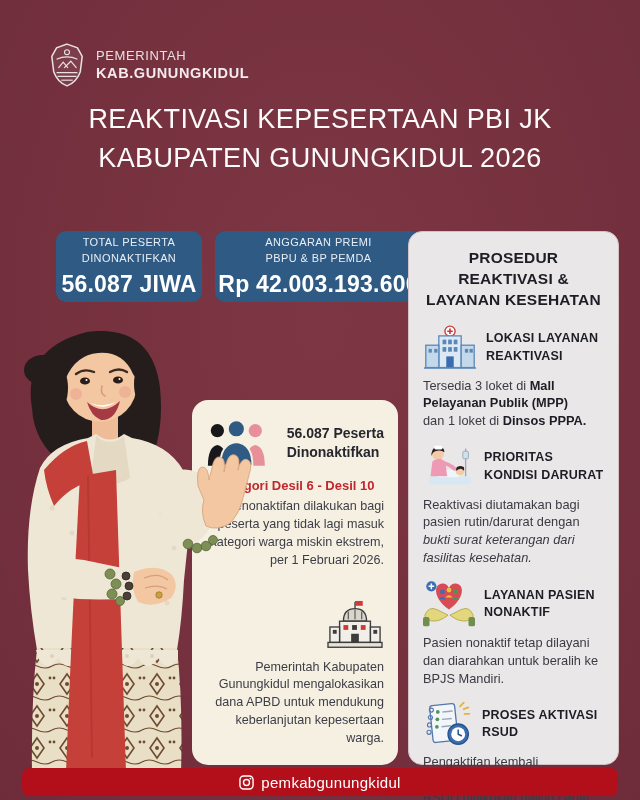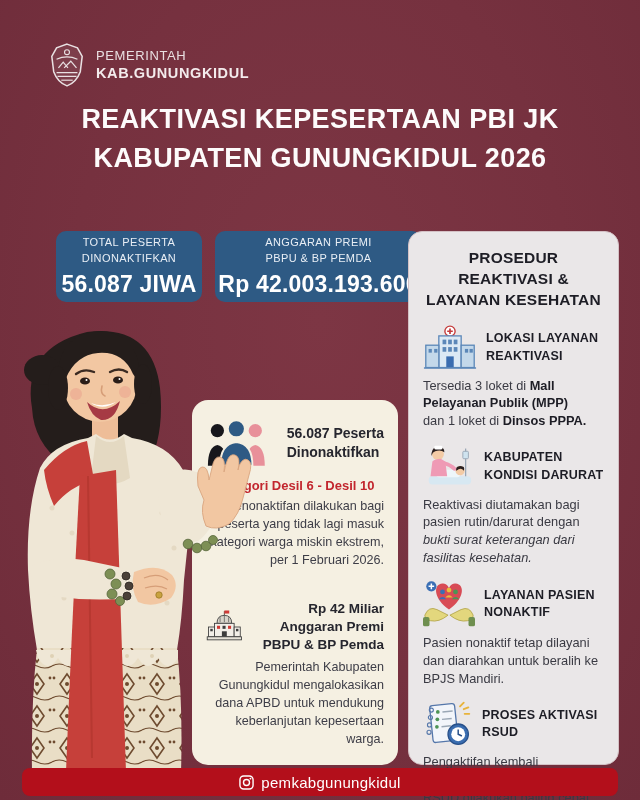--- a/index.html
+++ b/index.html
@@ -8,21 +8,21 @@
     position:relative;width:640px;height:800px;overflow:hidden;
     background:radial-gradient(ellipse at 50% 40%, #7d3644 0%, #76313f 55%, #6e2c3a 100%);
     font-family:"Liberation Sans","DejaVu Sans",sans-serif;
   }
   
   .logo-wrap{position:absolute;left:48px;top:42px;display:flex;align-items:center;gap:10px;}
   .logo-text{color:#e9dfe1;line-height:1.25;}
   .logo-text .l1{display:block;font-size:13px;letter-spacing:.6px;}
   .logo-text .l2{display:block;font-size:14.5px;font-weight:700;letter-spacing:.6px;color:#f3ebec;}
   .main-title{position:absolute;left:0;right:0;top:100px;text-align:center;color:#fdfbfb;
-    font-size:27px;font-weight:700;letter-spacing:.4px;line-height:1.45;}
+    font-size:27px;font-weight:400;letter-spacing:.4px;line-height:1.45;}
   
   .stat{position:absolute;background:#2e5a84;border-radius:10px;color:#fff;
     display:flex;flex-direction:column;align-items:center;justify-content:center;text-align:center;margin-left:24px;}
   .stat .lbl{font-size:11px;letter-spacing:.4px;line-height:1.45;color:#e8eef5;font-weight:400;}
   .stat .val{font-size:23px;font-weight:700;letter-spacing:.2px;margin-top:4px;white-space:nowrap;}
   #stat1{left:32px;top:231px;width:146px;height:71px;}
   #stat2{left:191px;top:231px;width:207px;height:71px;}
   #stat3{left:191px;top:314px;width:207px;height:78px;}
   #stat3 .lbl{font-size:11.5px;}
   #stat3 .val{font-size:26px;margin-top:5px;}
@@ -120,25 +120,20 @@
         <rect x="4" y="28" width="10" height="16" fill="#f2efe8" stroke="#3c3c3c" stroke-width="1.4"></rect>
         <rect x="46" y="28" width="10" height="16" fill="#f2efe8" stroke="#3c3c3c" stroke-width="1.4"></rect>
         <rect x="7" y="31" width="4" height="4" fill="#3c3c3c"></rect>
         <rect x="49" y="31" width="4" height="4" fill="#3c3c3c"></rect>
         <rect x="18" y="26" width="5" height="5" fill="#cf3a36"></rect>
         <rect x="27" y="26" width="5" height="5" fill="#3c3c3c"></rect>
         <rect x="36" y="26" width="5" height="5" fill="#cf3a36"></rect>
         <rect x="26" y="35" width="8" height="9" fill="#3c3c3c"></rect>
         <rect x="2" y="44" width="56" height="5" fill="#e6e2d8" stroke="#3c3c3c" stroke-width="1.4"></rect>
       </svg>
-      <div class="card-head-text">
-        <span>Rp 42 Miliar</span><br>
-        <span>Anggaran Premi</span><br>
-        <span>PBPU &amp; BP Pemda</span>
-      </div>
     </div>
     <div class="card-body">Pemerintah Kabupaten Gunungkidul mengalokasikan dana APBD untuk mendukung keberlanjutan kepesertaan warga.</div>
   </div>
 
   <div class="panel">
     <div class="panel-title">
       <span>PROSEDUR REAKTIVASI &amp;</span><br>
       <span>LAYANAN KESEHATAN</span>
     </div>
 
@@ -183,21 +178,21 @@
           <rect x="14" y="29" width="26" height="8" rx="3" fill="#eef6fa"></rect>
           <circle cx="40" cy="30" r="5" fill="#f3cba6"></circle>
           <path d="M35,28 Q38,23 44,26 Q45,28 44,30 Q41,26 36,30 Z" fill="#2a2020"></path>
           <circle cx="16" cy="12" r="6.5" fill="#f3cba6"></circle>
           <path d="M9,11 Q10,4 17,4 Q23,4 23,10 Q19,7 13,9 Q10,10 9,14 Z" fill="#2a2020"></path>
           <rect x="12" y="3" width="9" height="4" rx="1.5" fill="#fff"></rect>
           <path d="M8,36 L10,20 Q13,17 19,17 L24,20 L26,36 Z" fill="#ef9ab5"></path>
           <path d="M23,22 Q30,24 34,28" stroke="#ef9ab5" stroke-width="4" fill="none" stroke-linecap="round"></path>
         </svg>
         <div class="sec-title">
-          <span>KABUPATEN</span><br>
+          <span>PRIORITAS</span><br>
           <span>KONDISI DARURAT</span>
         </div>
       </div>
       <div class="sec-body">
         <span>Reaktivasi diutamakan bagi pasien rutin/darurat dengan </span><em>bukti surat keterangan dari fasilitas kesehatan.</em>
       </div>
     </div>
 
     <div class="sec">
       <div class="sec-head">

